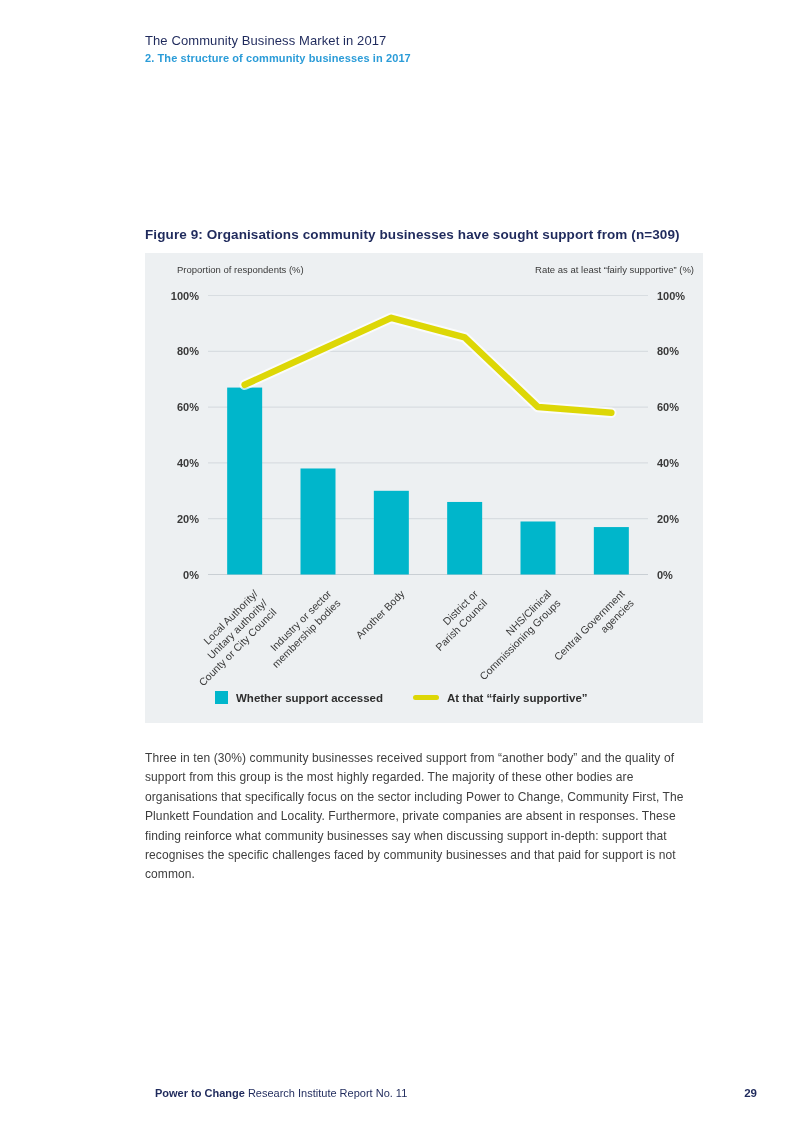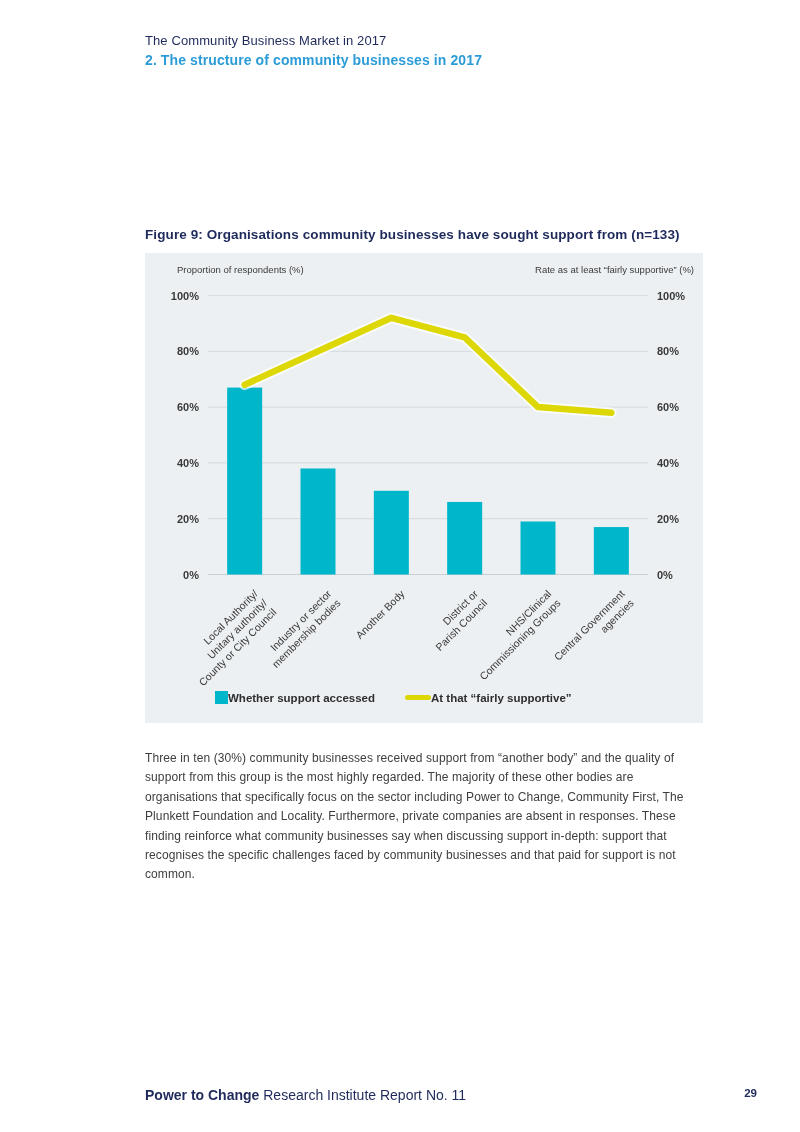--- a/index.html
+++ b/index.html
@@ -7,52 +7,52 @@
   body {
     width:800px; height:1132px; position:relative;
     font-family:"Liberation Sans", sans-serif;
     -webkit-font-smoothing:antialiased;
   }
   .abs { position:absolute; }
 
   
   #header { left:145px; top:33px; }
   .header-line1 { font-size:13px; font-weight:400; color:#1f2a5c; letter-spacing:.1px; }
-  .header-line2 { font-size:14px; font-weight:600; color:#2b9cd8; letter-spacing:.1px; margin-top:4px; }
+  .header-line2 { font-size:11px; font-weight:600; color:#2b9cd8; letter-spacing:.1px; margin-top:4px; }
 
   
   #figure-title { left:145px; top:227px; font-size:13.5px; font-weight:600; color:#1f2a5c; letter-spacing:.1px; }
 
   
   #chart-panel { left:145px; top:253px; width:558px; height:470px; background:#edf0f2; }
   #chart-svg { position:absolute; left:0; top:0; }
 
   #legend { position:absolute; left:70px; top:438px; display:flex; align-items:center; gap:30px; }
   .legend-item { display:flex; align-items:center; }
   .legend-swatch-square { width:13px; height:13px; background:#00b6cb; }
   .legend-swatch-line { width:26px; height:5px; border-radius:3px; background:#ddd706; }
-  .legend-label { margin-left:0; font-size:11.5px; font-weight:600; color:#2e2e2e; }
+  .legend-label { margin-left:8px; font-size:11.5px; font-weight:600; color:#2e2e2e; }
 
   
   #body-paragraph { left:145px; top:749px; width:542px; font-size:12px; line-height:19.4px; color:#3d3d3d; letter-spacing:.1px; }
 
   
-  #footer-left { left:145px; top:1087px; font-size:14px; color:#1f2a5c; }
+  #footer-left { left:155px; top:1087px; font-size:11px; color:#1f2a5c; }
   #footer-left .brand { font-weight:bold; }
   #footer-page { right:43px; top:1087px; font-size:11.5px; font-weight:bold; color:#1f2a5c; }
 </style>
 </head>
 <body>
 
 <div id="header" class="abs">
   <div class="header-line1">The Community Business Market in 2017</div>
   <div class="header-line2">2. The structure of community businesses in 2017</div>
 </div>
 
-<div id="figure-title" class="abs">Figure 9: Organisations community businesses have sought support from (n=133)</div>
+<div id="figure-title" class="abs">Figure 9: Organisations community businesses have sought support from (n=309)</div>
 
 <div id="chart-panel" class="abs">
   <svg id="chart-svg" width="558" height="470" viewBox="0 0 558 470">
       <line x1="63" x2="503" y1="321.5" y2="321.5" stroke="#c9cfd4" stroke-width="1.2"></line>
       <text x="54" y="325.5" text-anchor="end" font-size="11" font-weight="600" fill="#3a3a3a">0%</text>
       <text x="512" y="325.5" text-anchor="start" font-size="11" font-weight="600" fill="#3a3a3a">0%</text>
       <line x1="63" x2="503" y1="265.7" y2="265.7" stroke="#d8dde1" stroke-width="1.2"></line>
       <text x="54" y="269.7" text-anchor="end" font-size="11" font-weight="600" fill="#3a3a3a">20%</text>
       <text x="512" y="269.7" text-anchor="start" font-size="11" font-weight="600" fill="#3a3a3a">20%</text>
       <line x1="63" x2="503" y1="209.9" y2="209.9" stroke="#d8dde1" stroke-width="1.2"></line>

